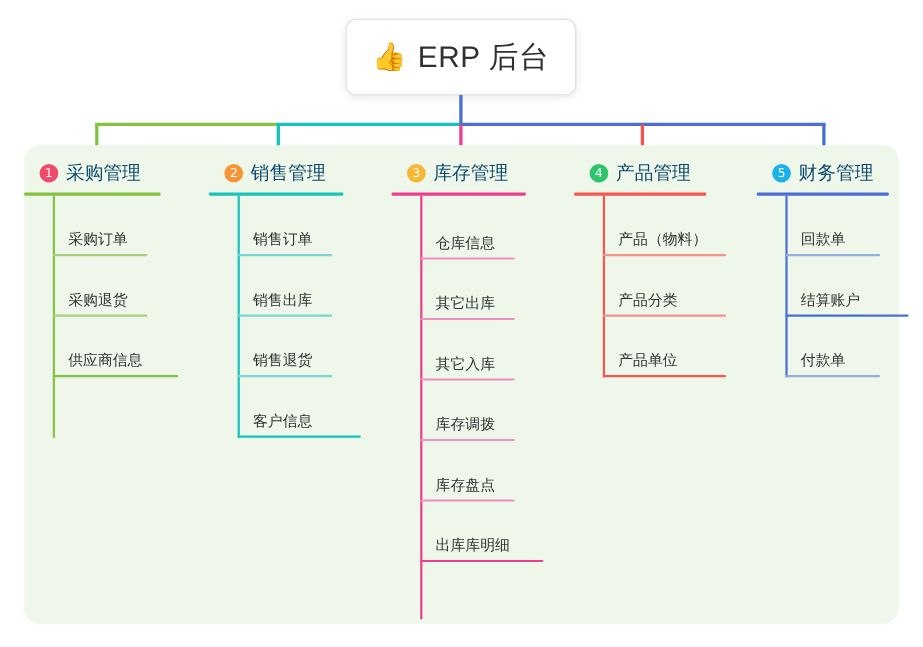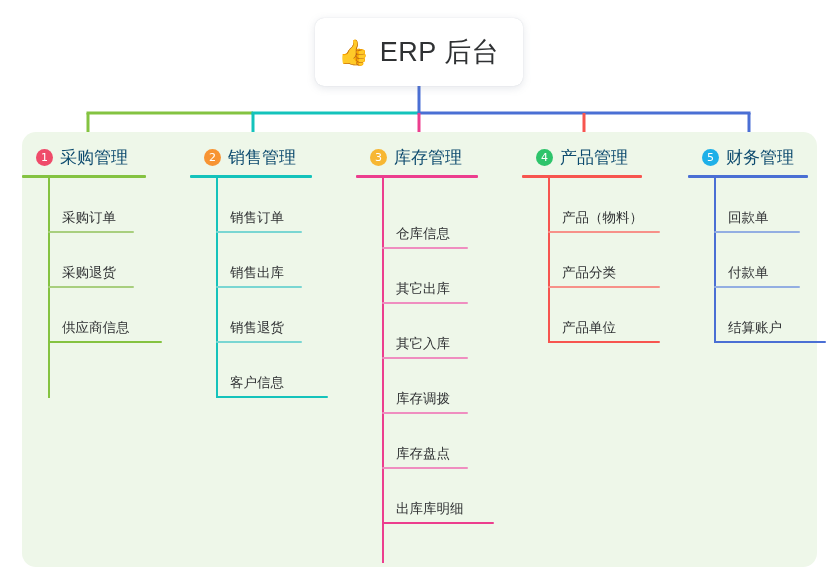--- a/index.html
+++ b/index.html
@@ -206,21 +206,21 @@
         </div>
       </div>
       <div class="column" style="left: 356px; width: 122px;">
         <div class="col-head">
           <span class="badge" style="background: rgb(247, 183, 51);">3</span>
           <span class="col-title">库存管理</span>
         </div>
         <div class="col-rule" style="background: rgb(236, 62, 142); width: 122px;"></div>
         <div class="leaves" style="height: 385px;">
           <div class="stem" style="background: rgb(236, 62, 142);"></div>
-          <div class="leaf" style="height: 71px;">
+          <div class="leaf" style="height: 58px;">
             <span class="leaf-text">仓库信息</span>
             <div class="leaf-rule" style="width: 86px; background: rgb(239, 142, 192);"></div>
           </div>
           <div class="leaf" style="height: 55px;">
             <span class="leaf-text">其它出库</span>
             <div class="leaf-rule" style="width: 86px; background: rgb(239, 142, 192);"></div>
           </div>
           <div class="leaf" style="height: 55px; text-align: center;">
             <span class="leaf-text">其它入库</span>
             <div class="leaf-rule" style="width: 86px; background: rgb(239, 142, 192);"></div>
@@ -267,24 +267,24 @@
           <span class="col-title">财务管理</span>
         </div>
         <div class="col-rule" style="background: rgb(74, 111, 212); width: 120px;"></div>
         <div class="leaves" style="height: 165px;">
           <div class="stem" style="background: rgb(74, 111, 212);"></div>
           <div class="leaf" style="height: 55px;">
             <span class="leaf-text">回款单</span>
             <div class="leaf-rule" style="width: 86px; background: rgb(147, 174, 226);"></div>
           </div>
           <div class="leaf" style="height: 55px;">
+            <span class="leaf-text">结算账户</span>
+            <div class="leaf-rule" style="width: 112px; background: rgb(74, 111, 212);"></div>
+          </div>
+          <div class="leaf" style="height: 55px;">
             <span class="leaf-text">付款单</span>
             <div class="leaf-rule" style="width: 86px; background: rgb(147, 174, 226);"></div>
           </div>
-          <div class="leaf" style="height: 55px;">
-            <span class="leaf-text">结算账户</span>
-            <div class="leaf-rule" style="width: 112px; background: rgb(74, 111, 212);"></div>
-          </div>
         </div>
       </div>
     </div>
 
 </div>
 
 </body></html>

